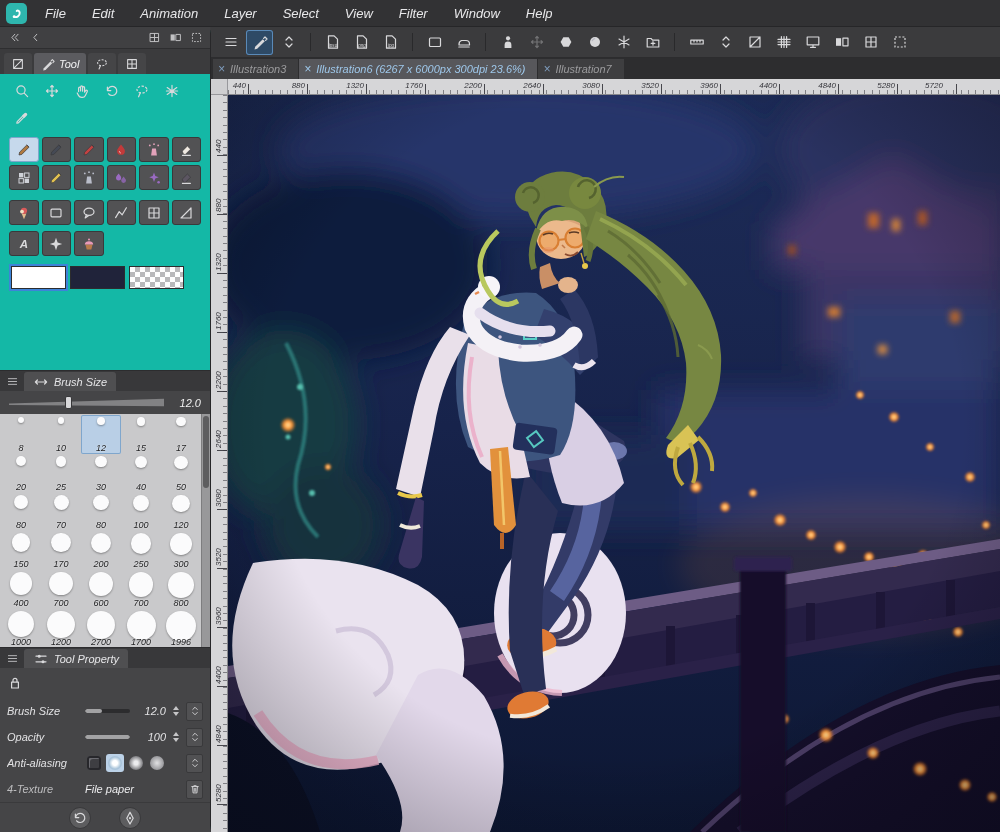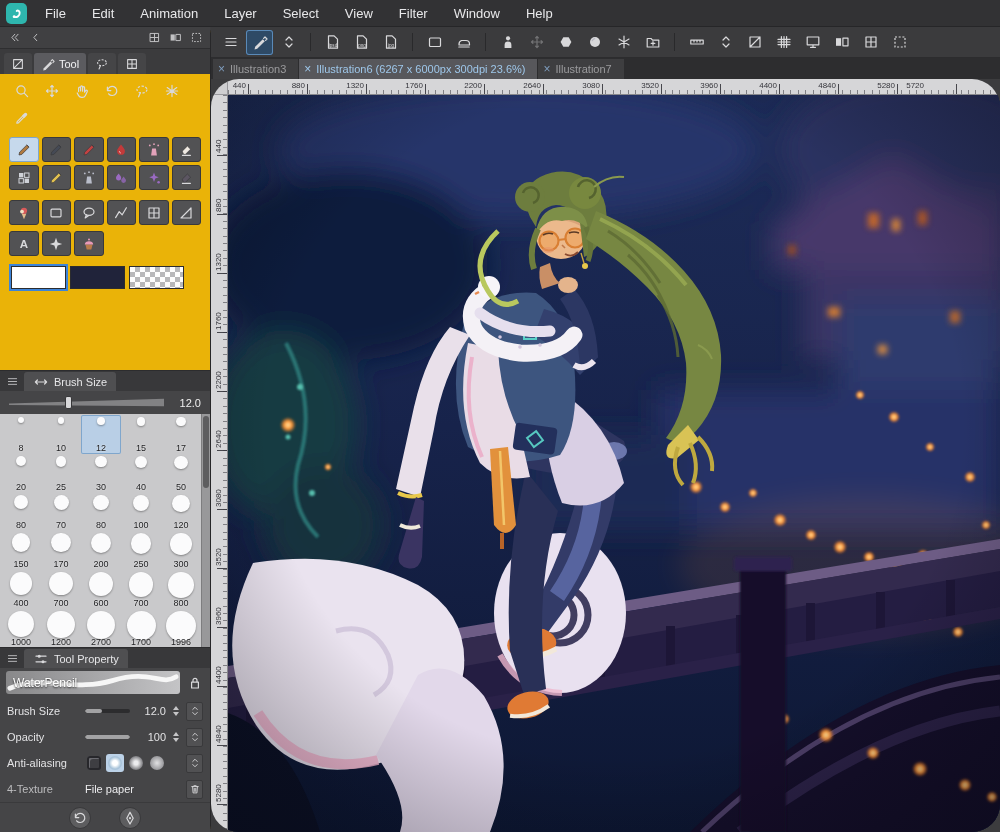--- a/index.html
+++ b/index.html
@@ -1,27 +1,27 @@
 <!DOCTYPE html>
 <html><head>
 <meta charset="utf-8">
 <style>
   html,body{margin:0;padding:0;background:#2a2a2c;}
   *{box-sizing:border-box;}
   .app{width:1000px;height:832px;position:relative;background:#3c3c3e;
-       font-family:"Liberation Sans",sans-serif;color:#e4e4e6;overflow:hidden;user-select:none;}
+       font-family:"Liberation Sans",sans-serif;color:#e4e4e6;overflow:hidden;user-select:none;font-style:italic;}
   
   .menubar{height:27px;background:#323234;display:flex;align-items:stretch;font-size:13px;border-bottom:1px solid #262628;}
   .logo{width:32px;display:flex;align-items:center;justify-content:center;}
   .logo-badge{width:21px;height:21px;border-radius:5px;background:#2eb6ae;display:flex;align-items:center;justify-content:center;}
   .menu-item{padding:0 13px;display:flex;align-items:center;color:#e8e8ea;cursor:default;}
   
   .workspace{display:flex;height:805px;}
   
-  .left-panel{width:211px;background:#eab308;display:flex;flex-direction:column;border-right:1px solid #272729;border-radius:6px;}
+  .left-panel{width:211px;background:#14b8a6;display:flex;flex-direction:column;border-right:1px solid #272729;border-radius:6px;}
   .lp-mini{height:22px;background:#404042;display:flex;align-items:center;padding:0 5px;gap:3px;border-bottom:1px solid #2e2e30;}
   .lp-mini .spacer{flex:1;}
   .mini-btn{width:18px;height:17px;display:flex;align-items:center;justify-content:center;border-radius:2px;opacity:.85;}
   .lp-ttabs{height:25px;background:#3b3b3d;display:flex;align-items:flex-end;padding:3px 4px 0;gap:2px;}
   .ttab{height:21px;min-width:26px;display:flex;align-items:center;justify-content:center;gap:4px;
         background:#454547;border-radius:3px 3px 0 0;padding:0 7px;font-size:11px;color:#cfcfd1;}
   .ttab.active{background:#5b5b5f;color:#f2f2f4;}
   .lp-tools{padding:6px 9px 2px;display:flex;gap:4px;}
   .tool-btn{width:26px;height:22px;display:flex;align-items:center;justify-content:center;border-radius:3px;}
   .lp-dropper{padding:3px 9px 5px;display:flex;}
@@ -93,21 +93,21 @@
   .tbtn.selected{background:#2e4a66;box-shadow:inset 0 0 0 1px #5a8ab8;}
   .tbtn.disabled{opacity:.35;}
   .tb-sep{width:1px;height:18px;background:#29292b;margin:0 6px;}
   .tabbar{height:21px;background:#2d2d2f;display:flex;align-items:flex-end;gap:1px;padding-left:2px;}
   .tab{height:20px;background:#3e3e40;color:#9b9b9d;font-size:11px;display:flex;align-items:center;
        padding:0 12px 0 5px;gap:5px;white-space:nowrap;}
   .tab.active{background:#57575b;color:#9ec7ea;}
   .tab-x{color:#7e9cbd;font-size:12px;line-height:1;}
   .tab.active .tab-x{color:#9ec7ea;}
   
-  .canvas-wrap{flex:1;position:relative;background:#1c1c1e;overflow:hidden;border-radius:28px;}
+  .canvas-wrap{flex:1;position:relative;background:#1c1c1e;overflow:hidden;}
   .corner{position:absolute;top:0;left:0;width:17px;height:16px;background:#cfcfd1;border-right:1px solid #98989c;border-bottom:1px solid #98989c;}
   .hruler{position:absolute;top:0;left:17px;right:0;height:16px;background:#d6d6d8;border-bottom:1px solid #88888c;overflow:hidden;}
   .hruler::after{content:"";position:absolute;left:0;right:0;bottom:0;height:4px;
     background:repeating-linear-gradient(90deg,rgba(55,55,62,.55) 0 1px,transparent 1px 7.4px);}
   .htick{position:absolute;bottom:0;width:1px;height:10px;background:#46464c;}
   .hlab{position:absolute;top:2px;font-size:8px;color:#34343a;width:40px;text-align:right;}
   .vruler{position:absolute;top:16px;left:0;bottom:0;width:17px;background:#d6d6d8;border-right:1px solid #88888c;overflow:hidden;}
   .vruler::after{content:"";position:absolute;top:0;bottom:0;right:0;width:4px;
     background:repeating-linear-gradient(180deg,rgba(55,55,62,.55) 0 1px,transparent 1px 7.4px);}
   .vtick{position:absolute;right:0;height:1px;width:10px;background:#46464c;}
@@ -551,26 +551,20 @@
               <svg viewBox="0 0 16 16" class="ic">
                 <path d="M3 5.2h10M3 10.8h10" stroke="#d9d9db" stroke-width="1.2" stroke-linecap="round" stroke-linejoin="round" fill="none"></path>
                 <circle cx="6.2" cy="5.2" r="1.5" fill="#d9d9db"></circle>
                 <circle cx="10" cy="10.8" r="1.5" fill="#d9d9db"></circle>
               </svg>
             </span>
           <span>Tool Property</span>
         </span>
       </div>
       <div class="tp-name-row">
-        <div class="tp-strip">
-          <svg class="stroke-prev" viewBox="0 0 180 24" preserveAspectRatio="none">
-            <path d="M4 18 C 40 4, 70 22, 110 10 S 160 16, 176 6" stroke="#fafafa" stroke-width="5" fill="none" stroke-linecap="round" opacity=".95"></path>
-          </svg>
-          <span class="tp-name">WaterPencil</span>
-        </div>
         <span class="tp-lock" id="tp-lock">
             <svg viewBox="0 0 16 16" class="ic">
               <path d="M4.6 7.2h6.8V13H4.6zM6 7.2V5.4a2 2 0 0 1 4 0v1.8" stroke="#d9d9db" stroke-width="1.2" stroke-linecap="round" stroke-linejoin="round" fill="none"></path>
             </svg>
           </span>
       </div>
       <div class="tp-rows" id="tp-rows">
           <div class="prop-row">
             <span class="prop-label">Brush Size</span>
             <div class="prop-slider">
@@ -811,21 +805,21 @@
             <div class="hlab" style="left: 391px;">3520</div>
             <div class="htick" style="left: 492px;"></div>
             <div class="hlab" style="left: 450px;">3960</div>
             <div class="htick" style="left: 551px;"></div>
             <div class="hlab" style="left: 509px;">4400</div>
             <div class="htick" style="left: 610px;"></div>
             <div class="hlab" style="left: 568px;">4840</div>
             <div class="htick" style="left: 669px;"></div>
             <div class="hlab" style="left: 627px;">5280</div>
             <div class="htick" style="left: 728px;"></div>
-            <div class="hlab" style="left: 656px;">5720</div>
+            <div class="hlab" style="left: 686px; text-align: center;">5720</div>
           </div>
         <div class="vruler" id="vruler">
             <div class="vtick" style="top: 60px;"></div>
             <div class="vlab" style="top: 58px;">440</div>
             <div class="vtick" style="top: 119px;"></div>
             <div class="vlab" style="top: 117px;">880</div>
             <div class="vtick" style="top: 178px;"></div>
             <div class="vlab" style="top: 176px;">1320</div>
             <div class="vtick" style="top: 237px;"></div>
             <div class="vlab" style="top: 235px;">1760</div>

